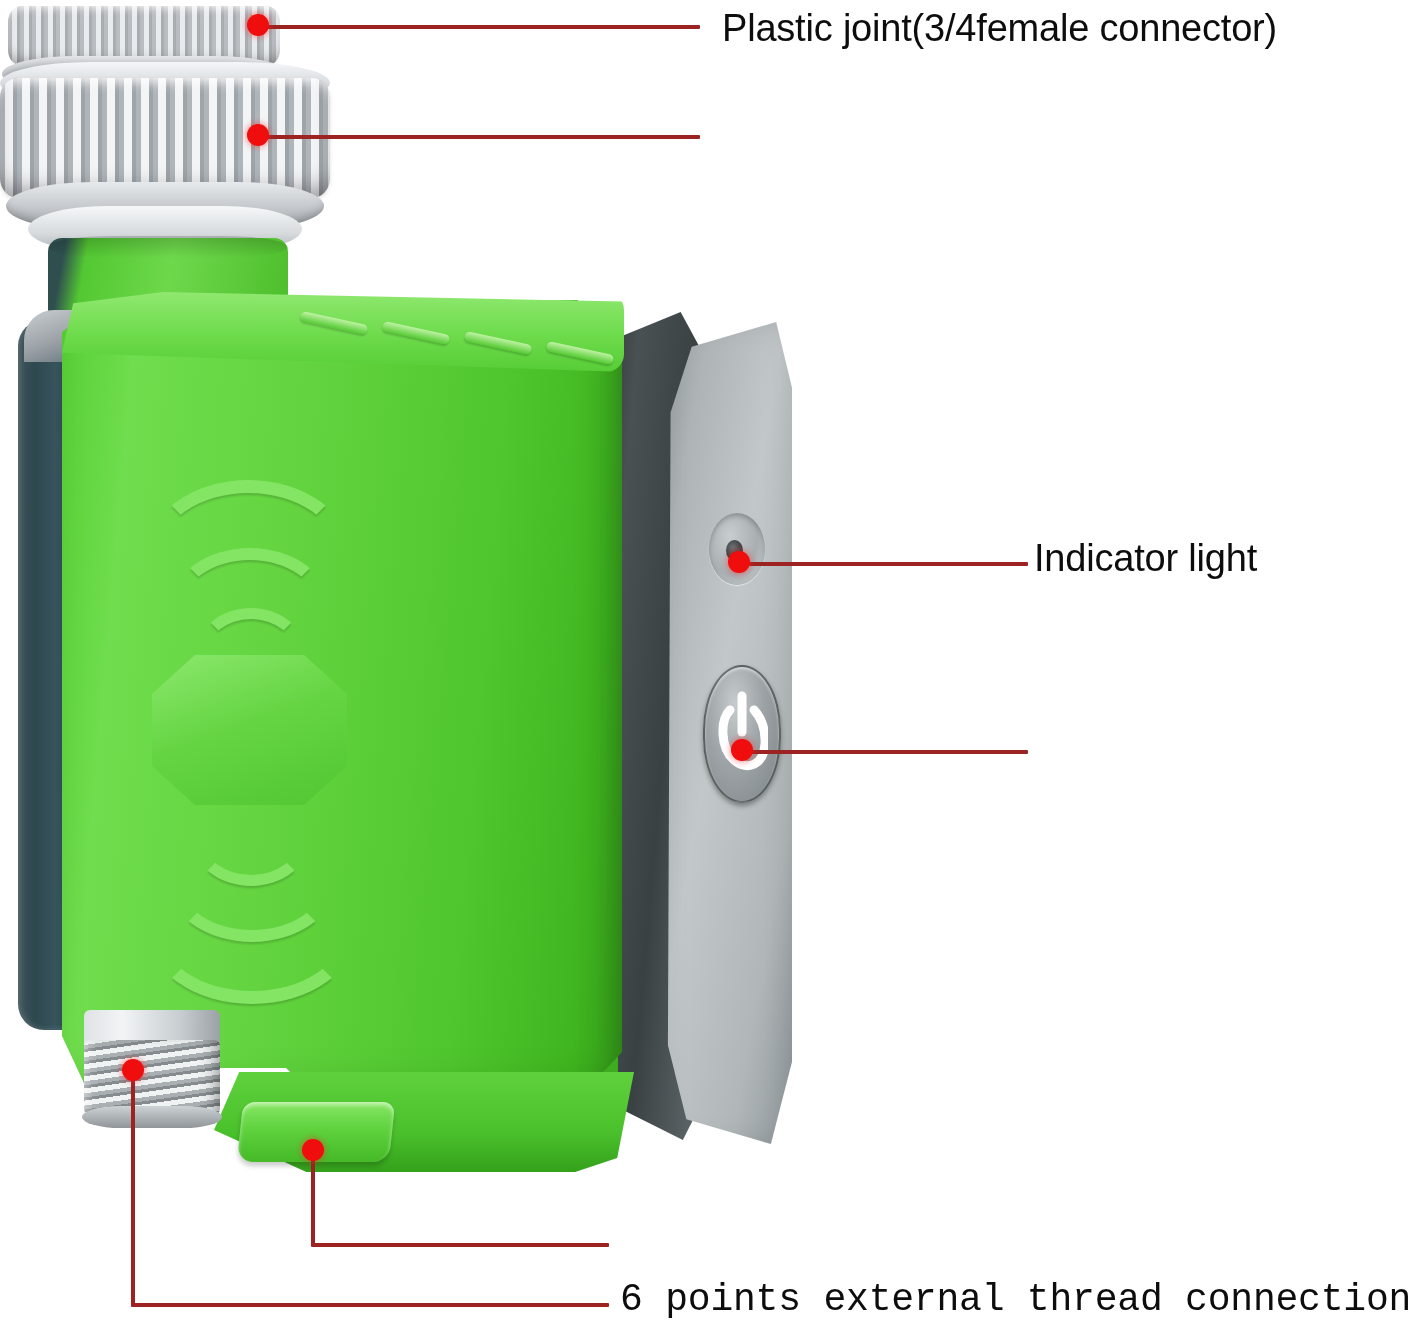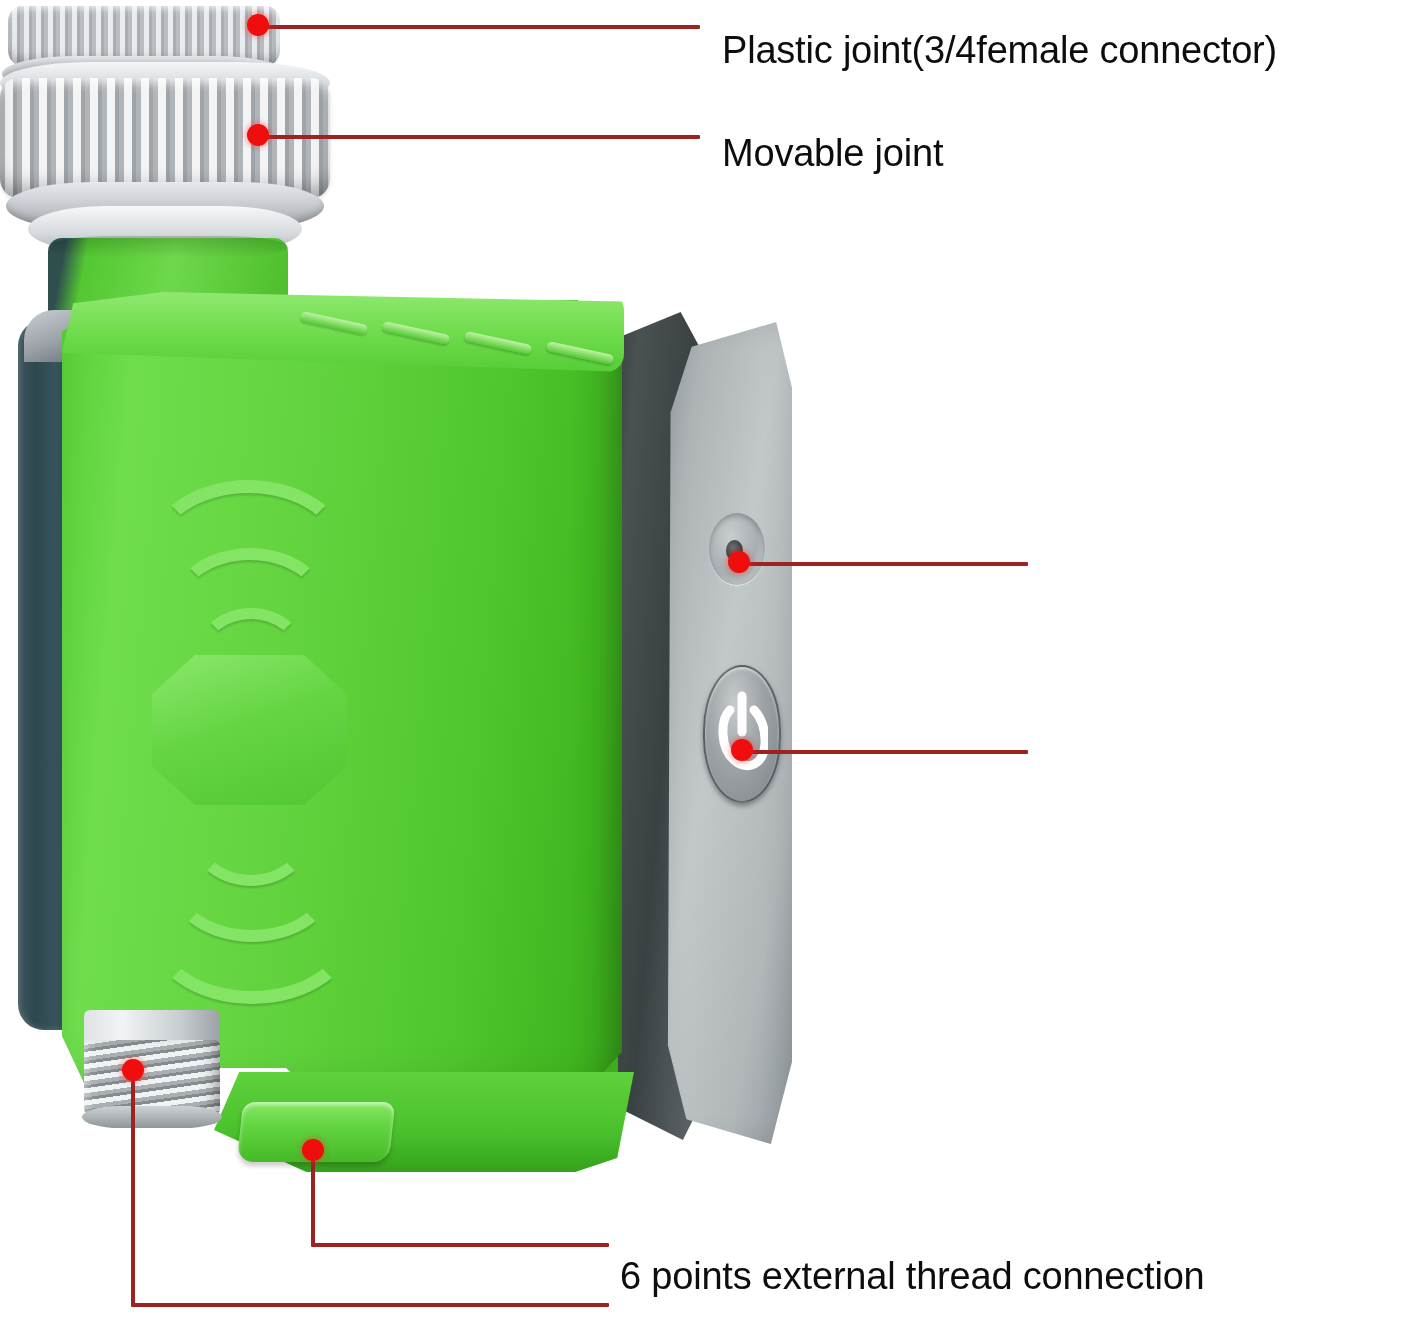--- a/index.html
+++ b/index.html
@@ -15,21 +15,20 @@
   
   .callout-label{
     position:absolute;
     color:#0d0d0d;
     font-family:"Liberation Sans", sans-serif;
     font-size:38px;
     font-weight:400;
     letter-spacing:-0.2px;
     white-space:nowrap;
     line-height:1;
-    margin-top:22px;
   }
   .leader-line{
     position:absolute;
     background:#9d2322;
     height:4px;
     border-radius:1px;
   }
   .leader-dot{
     position:absolute;
     width:22px; height:22px;
@@ -308,30 +307,30 @@
     <div class="outlet-thread"></div>
     <div class="outlet-rim"></div>
   </div>
 
   <div class="leader-line" style="left:258px; top:25px; width:442px;"></div>
   <div class="leader-dot" style="left:247px; top:14px;"></div>
   <div class="callout-label" style="left:722px; top:9px;">Plastic joint(3/4female connector)</div>
 
   <div class="leader-line" style="left:258px; top:135px; width:442px;"></div>
   <div class="leader-dot" style="left:247px; top:124px;"></div>
-  <div class="callout-label" style="left:722px; top:112px;">Movable joint</div>
 
   <div class="leader-line" style="left:745px; top:562px; width:283px;"></div>
   <div class="leader-dot" style="left:728px; top:551px;"></div>
+  <div class="callout-label" style="left:1034px; top:539px;">Indicator light</div>
 
   <div class="leader-line" style="left:748px; top:750px; width:280px;"></div>
   <div class="leader-dot" style="left:731px; top:739px;"></div>
 
   <div class="leader-line" style="left:311px; top:1150px; width:4px; height:96px;"></div>
   <div class="leader-line" style="left:311px; top:1243px; width:298px;"></div>
   <div class="leader-dot" style="left:302px; top:1139px;"></div>
 
   <div class="leader-line" style="left:131px; top:1070px; width:4px; height:236px;"></div>
   <div class="leader-line" style="left:131px; top:1303px; width:478px;"></div>
   <div class="leader-dot" style="left:122px; top:1059px;"></div>
-  <div class="callout-label" style="left:620px; top:1235px;">6 points external thread connection</div>
+  <div class="callout-label" style="left:620px; top:1281px;font-family:Liberation Mono, monospace;">6 points external thread connection</div>
 
 </div>
 
 </body></html>

